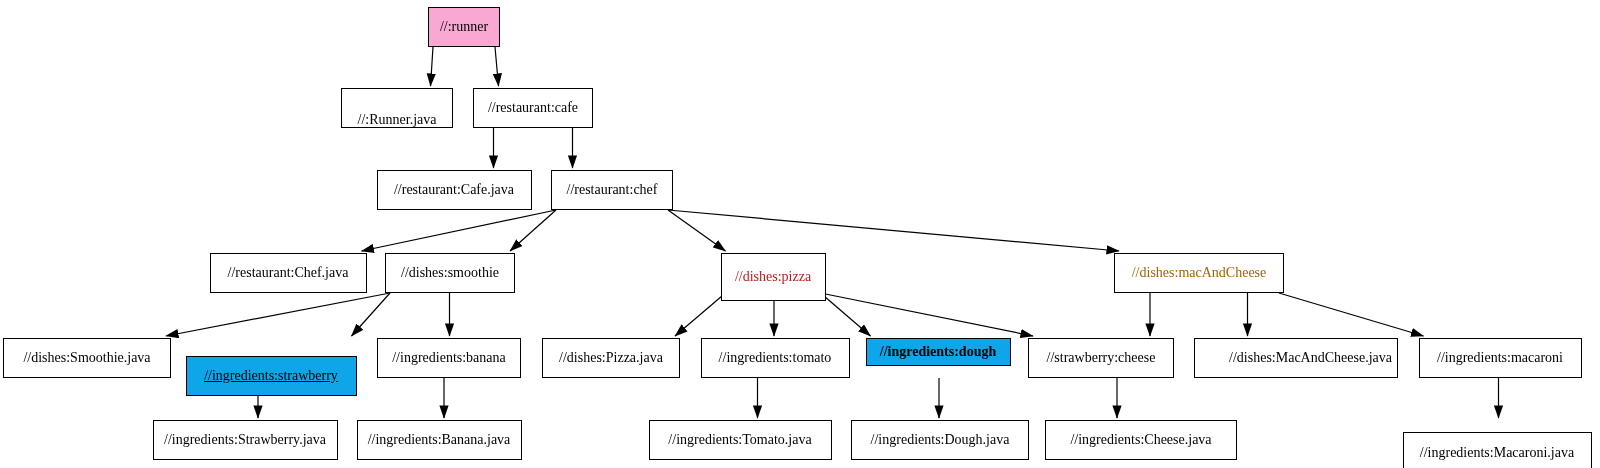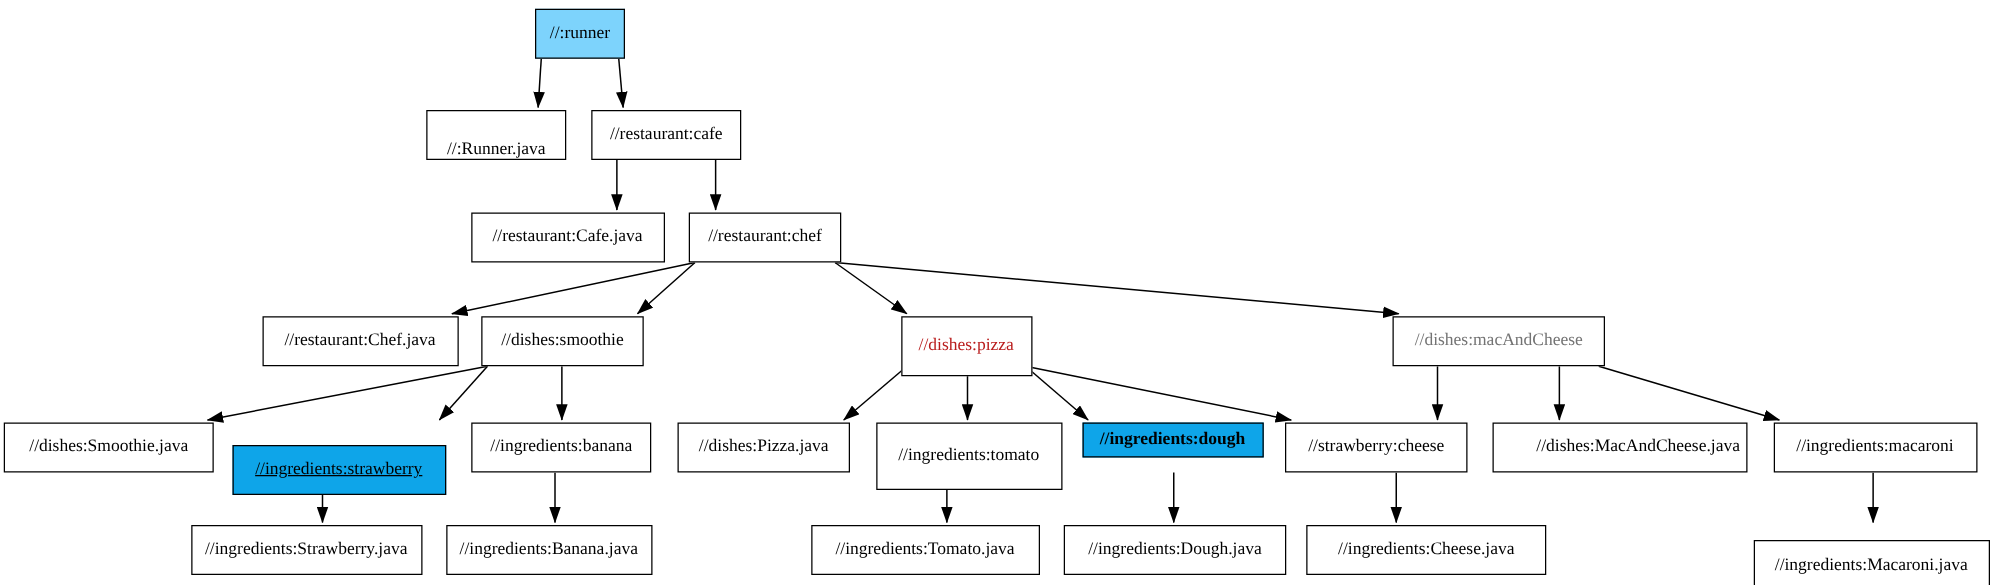--- a/index.html
+++ b/index.html
@@ -71,21 +71,21 @@
         <line x1="1279" y1="293" x2="1423.5" y2="336" stroke="#000000" marker-end="url(#arrowhead)"></line>
         <line x1="258" y1="378" x2="258" y2="418" stroke="#000000" marker-end="url(#arrowhead)"></line>
         <line x1="444" y1="378" x2="444" y2="418" stroke="#000000" marker-end="url(#arrowhead)"></line>
         <line x1="757.5" y1="378" x2="757.5" y2="418" stroke="#000000" marker-end="url(#arrowhead)"></line>
         <line x1="939" y1="378" x2="939" y2="418" stroke="#000000" marker-end="url(#arrowhead)"></line>
         <line x1="1117" y1="378" x2="1117" y2="418" stroke="#000000" marker-end="url(#arrowhead)"></line>
         <line x1="1498.5" y1="378" x2="1498.5" y2="418" stroke="#000000" marker-end="url(#arrowhead)"></line>
       </g>
   </svg>
   <div id="nodes-layer">
-      <div class="node" style="left: 428px; top: 7px; width: 72px; height: 40px; background: #7dd3fc; border-color: rgb(0, 0, 0); color: rgb(0, 0, 0); align-items: center;">
+      <div class="node" style="left: 428px; top: 7px; width: 72px; height: 40px; background: #f9a8d4; border-color: rgb(0, 0, 0); color: rgb(0, 0, 0); align-items: center;">
         <span>//:runner</span>
       </div>
       <div class="node" style="left: 341px; top: 88px; width: 112px; height: 40px; background: rgb(255, 255, 255); border-color: rgb(0, 0, 0); color: rgb(0, 0, 0); align-items: flex-end;">
         <span>//:Runner.java</span>
       </div>
       <div class="node" style="left: 473px; top: 88px; width: 120px; height: 40px; background: rgb(255, 255, 255); border-color: rgb(0, 0, 0); color: rgb(0, 0, 0);">
         <span>//restaurant:cafe</span>
       </div>
       <div class="node" style="left: 376.5px; top: 170px; width: 155px; height: 40px; background: rgb(255, 255, 255); border-color: rgb(0, 0, 0); color: rgb(0, 0, 0);">
         <span>//restaurant:Cafe.java</span>
@@ -95,36 +95,36 @@
       </div>
       <div class="node" style="left: 209.5px; top: 253px; width: 157px; height: 40px; background: rgb(255, 255, 255); border-color: rgb(0, 0, 0); color: rgb(0, 0, 0);">
         <span>//restaurant:Chef.java</span>
       </div>
       <div class="node" style="left: 385px; top: 253px; width: 130px; height: 40px; background: rgb(255, 255, 255); border-color: rgb(0, 0, 0); color: rgb(0, 0, 0);">
         <span>//dishes:smoothie</span>
       </div>
       <div class="node" style="left: 720.5px; top: 253px; width: 105px; height: 48px; background: rgb(255, 255, 255); border-color: rgb(0, 0, 0); color: #b91c1c;">
         <span>//dishes:pizza</span>
       </div>
-      <div class="node" style="left: 1114px; top: 253px; width: 170px; height: 40px; background: rgb(255, 255, 255); border-color: rgb(0, 0, 0); color: #737373;">
+      <div class="node" style="left: 1114px; top: 253px; width: 170px; height: 40px; background: rgb(255, 255, 255); border-color: rgb(0, 0, 0); color: #a16207;">
         <span>//dishes:macAndCheese</span>
       </div>
       <div class="node" style="left: 3px; top: 338px; width: 168px; height: 40px; background: rgb(255, 255, 255); border-color: rgb(0, 0, 0); color: rgb(0, 0, 0);">
         <span>//dishes:Smoothie.java</span>
       </div>
       <div class="node" style="left: 185.5px; top: 356px; width: 171px; height: 40px; background: #0ea5e9; border-color: rgb(0, 0, 0); color: rgb(0, 0, 0); text-decoration: underline;">
         <span>//ingredients:strawberry</span>
       </div>
       <div class="node" style="left: 377px; top: 338px; width: 144px; height: 40px; background: rgb(255, 255, 255); border-color: rgb(0, 0, 0); color: rgb(0, 0, 0);">
         <span>//ingredients:banana</span>
       </div>
       <div class="node" style="left: 542px; top: 338px; width: 138px; height: 40px; background: rgb(255, 255, 255); border-color: rgb(0, 0, 0); color: rgb(0, 0, 0);">
         <span>//dishes:Pizza.java</span>
       </div>
-      <div class="node" style="left: 700.5px; top: 338px; width: 149px; height: 54px; background: rgb(255, 255, 255); border-color: rgb(0, 0, 0); color: rgb(0, 0, 0);">
+      <div class="node" style="left: 700.5px; top: 338px; width: 149px; height: 40px; background: rgb(255, 255, 255); border-color: rgb(0, 0, 0); color: rgb(0, 0, 0);">
         <span>//ingredients:tomato</span>
       </div>
       <div class="node" style="left: 865.5px; top: 338px; width: 145px; height: 28px; background: #0ea5e9; border-color: rgb(0, 0, 0); color: rgb(0, 0, 0); font-weight: bold;">
         <span>//ingredients:dough</span>
       </div>
       <div class="node" style="left: 1028px; top: 338px; width: 146px; height: 40px; background: rgb(255, 255, 255); border-color: rgb(0, 0, 0); color: rgb(0, 0, 0);">
         <span>//strawberry:cheese</span>
       </div>
       <div class="node" style="left: 1194px; top: 338px; width: 204px; height: 40px; background: rgb(255, 255, 255); border-color: rgb(0, 0, 0); color: rgb(0, 0, 0); padding-left: 29px;">
         <span>//dishes:MacAndCheese.java</span>

